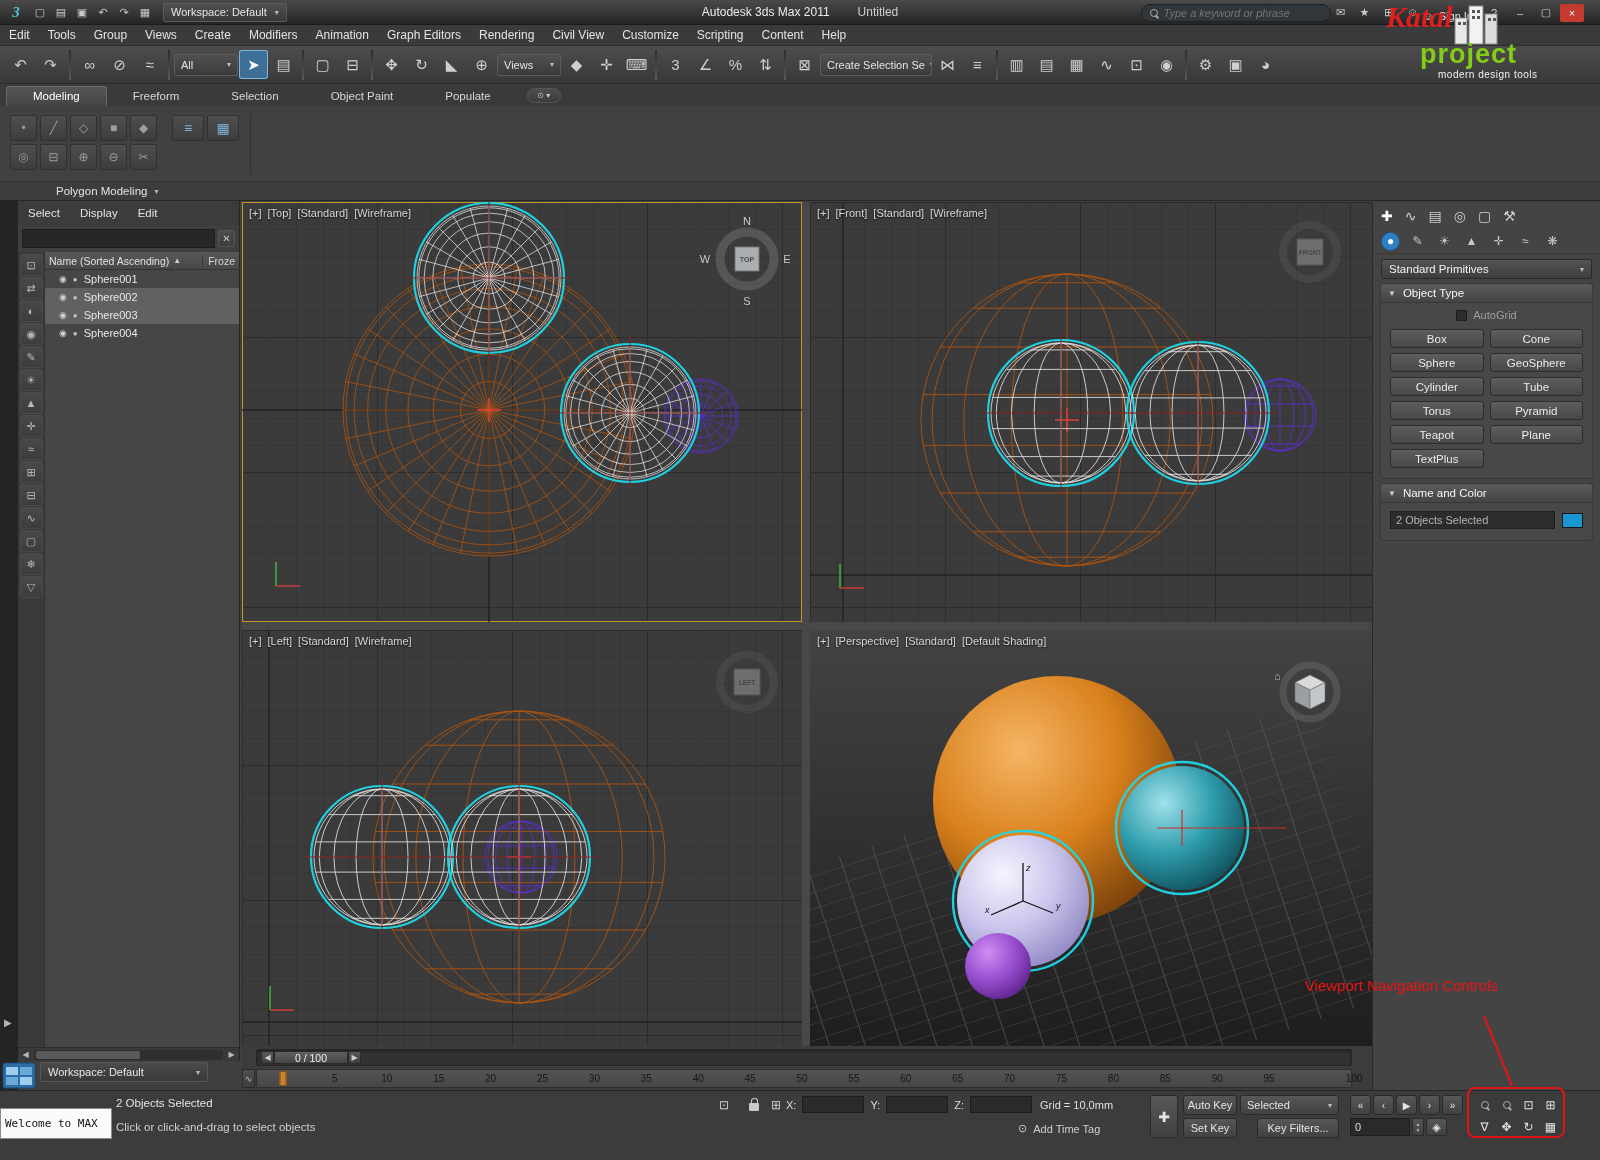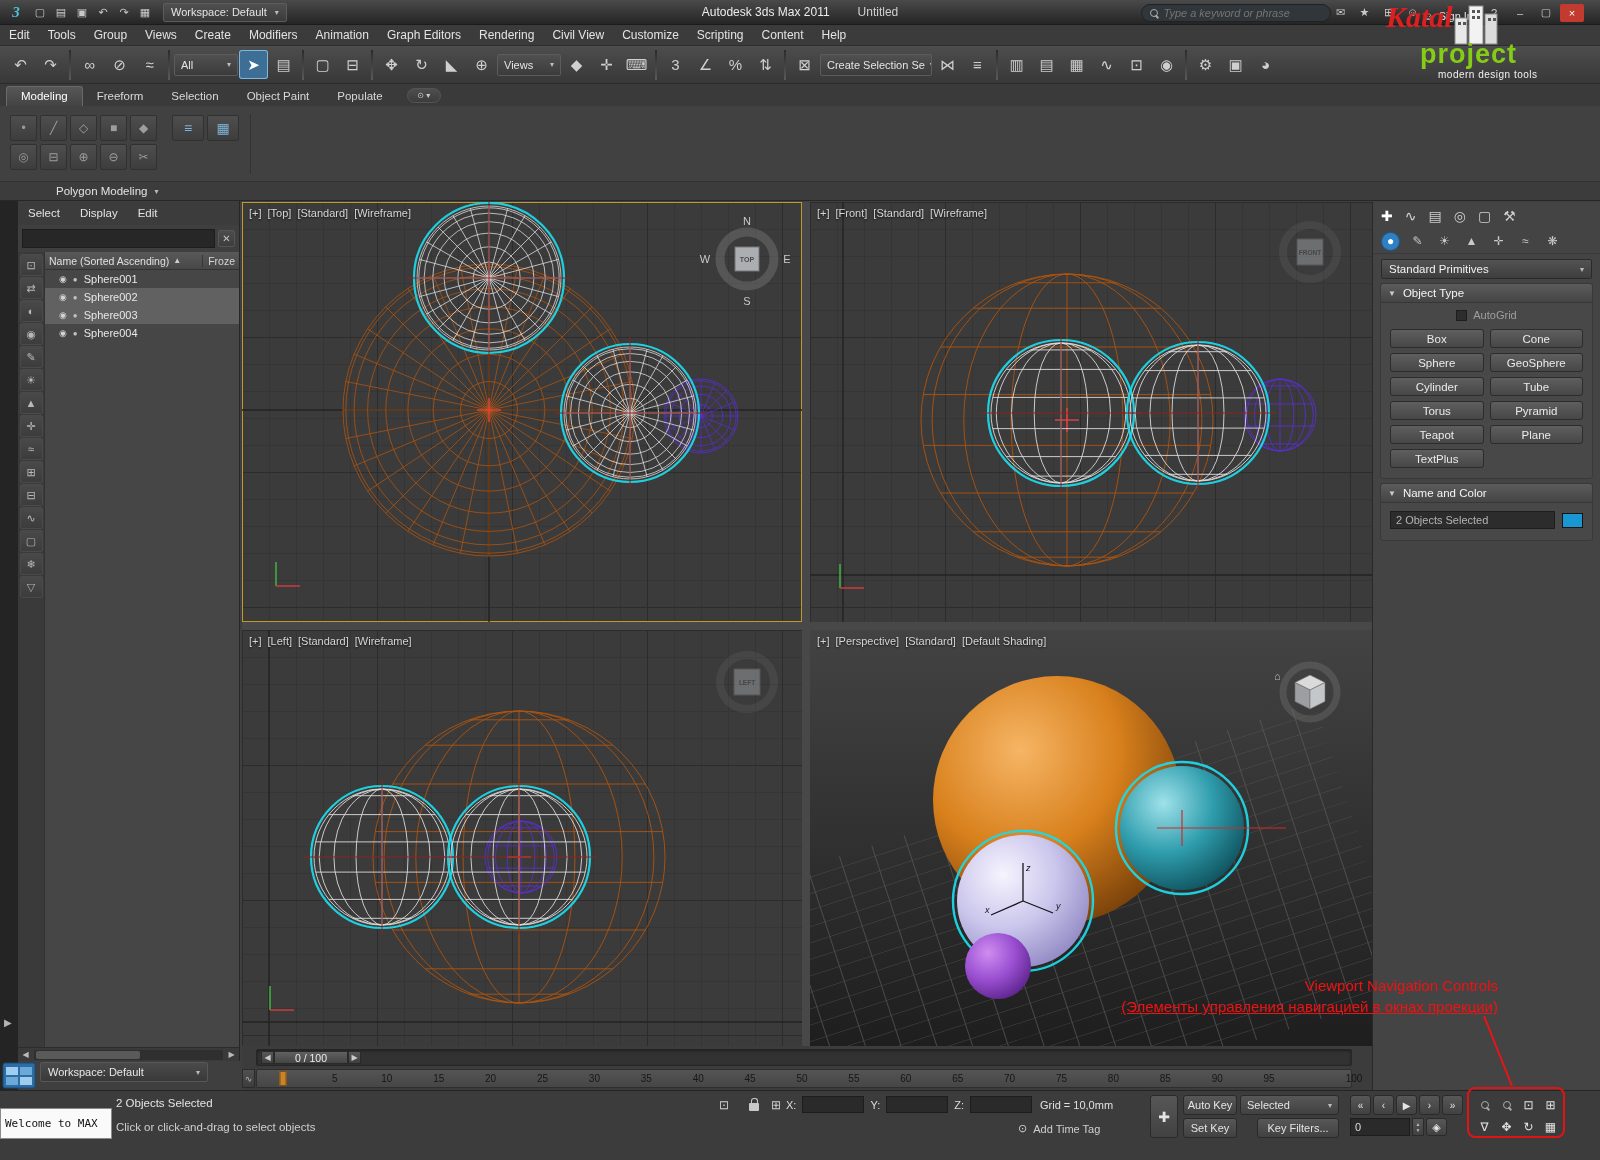--- a/index.html
+++ b/index.html
@@ -30,21 +30,21 @@
 
   
   .toolbar{position:absolute;left:0;top:46px;width:1600px;height:38px;background:linear-gradient(#4d4d4d,#383838);border-bottom:1px solid #2b2b2b;display:flex;align-items:center;padding:0 6px;gap:1px;z-index:20}
   .tbtn{width:29px;height:29px;display:flex;align-items:center;justify-content:center;font-size:15px;color:#cfcfcf;border-radius:3px;flex:none}
   .tbtn.active{background:#3d6f96;color:#fff;box-shadow:inset 0 0 0 1px #7fb6d9}
   .tsep{width:2px;height:30px;background:linear-gradient(#2b2b2b,#5a5a5a);margin:0 3px;flex:none}
   .tdrop{height:22px;border:1px solid #5c5c5c;background:linear-gradient(#505050,#3b3b3b);display:flex;align-items:center;justify-content:space-between;padding:0 6px;font-size:11px;color:#e4e4e4;border-radius:2px;flex:none;gap:5px;white-space:nowrap;overflow:hidden}
 
   
   .ribbon-tabs{position:absolute;left:0;top:84px;width:1600px;height:22px;background:#3a3a3a;display:flex;align-items:flex-end;padding-left:6px;z-index:18}
-  .rtab{padding:3px 14px 4px;font-size:11.5px;color:#d8d8d8}
+  .rtab{padding:3px 26px 4px;font-size:11.5px;color:#d8d8d8}
   .rtab.active{background:linear-gradient(#575757,#434343);border:1px solid #6a6a6a;border-bottom:none;border-radius:3px 3px 0 0;color:#fff}
   .ribbon-cfg{margin:0 0 3px 10px;width:34px;height:15px;border:1px solid #555;border-radius:8px;background:linear-gradient(#4e4e4e,#3c3c3c);font-size:8px;color:#ccc;display:flex;align-items:center;justify-content:center;gap:3px}
   .ribbon-body{position:absolute;left:0;top:106px;width:1600px;height:76px;background:#414141;border-bottom:1px solid #323232;z-index:17}
   .ribbon-group{position:absolute;left:10px;top:9px;display:grid;grid-template-columns:repeat(5,27px);gap:3px}
   .rbtn{width:27px;height:26px;background:linear-gradient(#4e4e4e,#3d3d3d);border:1px solid #313131;border-radius:2px;color:#9d9d9d;font-size:12px;display:flex;align-items:center;justify-content:center}
   .ribbon-bigs{position:absolute;left:172px;top:9px;display:grid;grid-template-columns:repeat(2,32px);gap:3px}
   .rbig{width:32px;height:26px;background:linear-gradient(#4e4e4e,#3d3d3d);border:1px solid #313131;border-radius:2px;color:#7fb2d9;font-size:14px;display:flex;align-items:center;justify-content:center}
   .rib-sep{position:absolute;left:250px;top:8px;width:1px;height:60px;background:#333}
   .ribbon-footer{position:absolute;left:0;top:182px;width:1600px;height:19px;background:#3c3c3c;border-bottom:1px solid #272727;font-size:11.5px;color:#e2e2e2;display:flex;align-items:center;z-index:16}
   .ribbon-footer .rf-label{margin-left:56px;display:flex;align-items:center;gap:7px}
@@ -970,21 +970,20 @@
       <div class="nbtn">∇</div>
       <div class="nbtn">✥</div>
       <div class="nbtn">↻</div>
       <div class="nbtn">▦</div>
     </div>
 </div>
 
 <div class="navbox"></div>
 <div class="annotation">
   <div class="ann1">Viewport Navigation Controls</div>
-  <div class="ann2">(Элементы управления навигацией в окнах проекции)</div>
 </div>
 <svg id="overlay">
   <line x1="1484" y1="1016" x2="1512" y2="1086" stroke="#f01212" stroke-width="2"></line>
 </svg>
 
 <div class="logo">
   <div class="logo-row">
     <span class="lg-katal">Katal</span>
     <svg width="56" height="44" viewBox="0 0 56 44">
       <rect x="2" y="16" width="12" height="26" fill="#e8e8e8" stroke="#8a8a8a"></rect>

